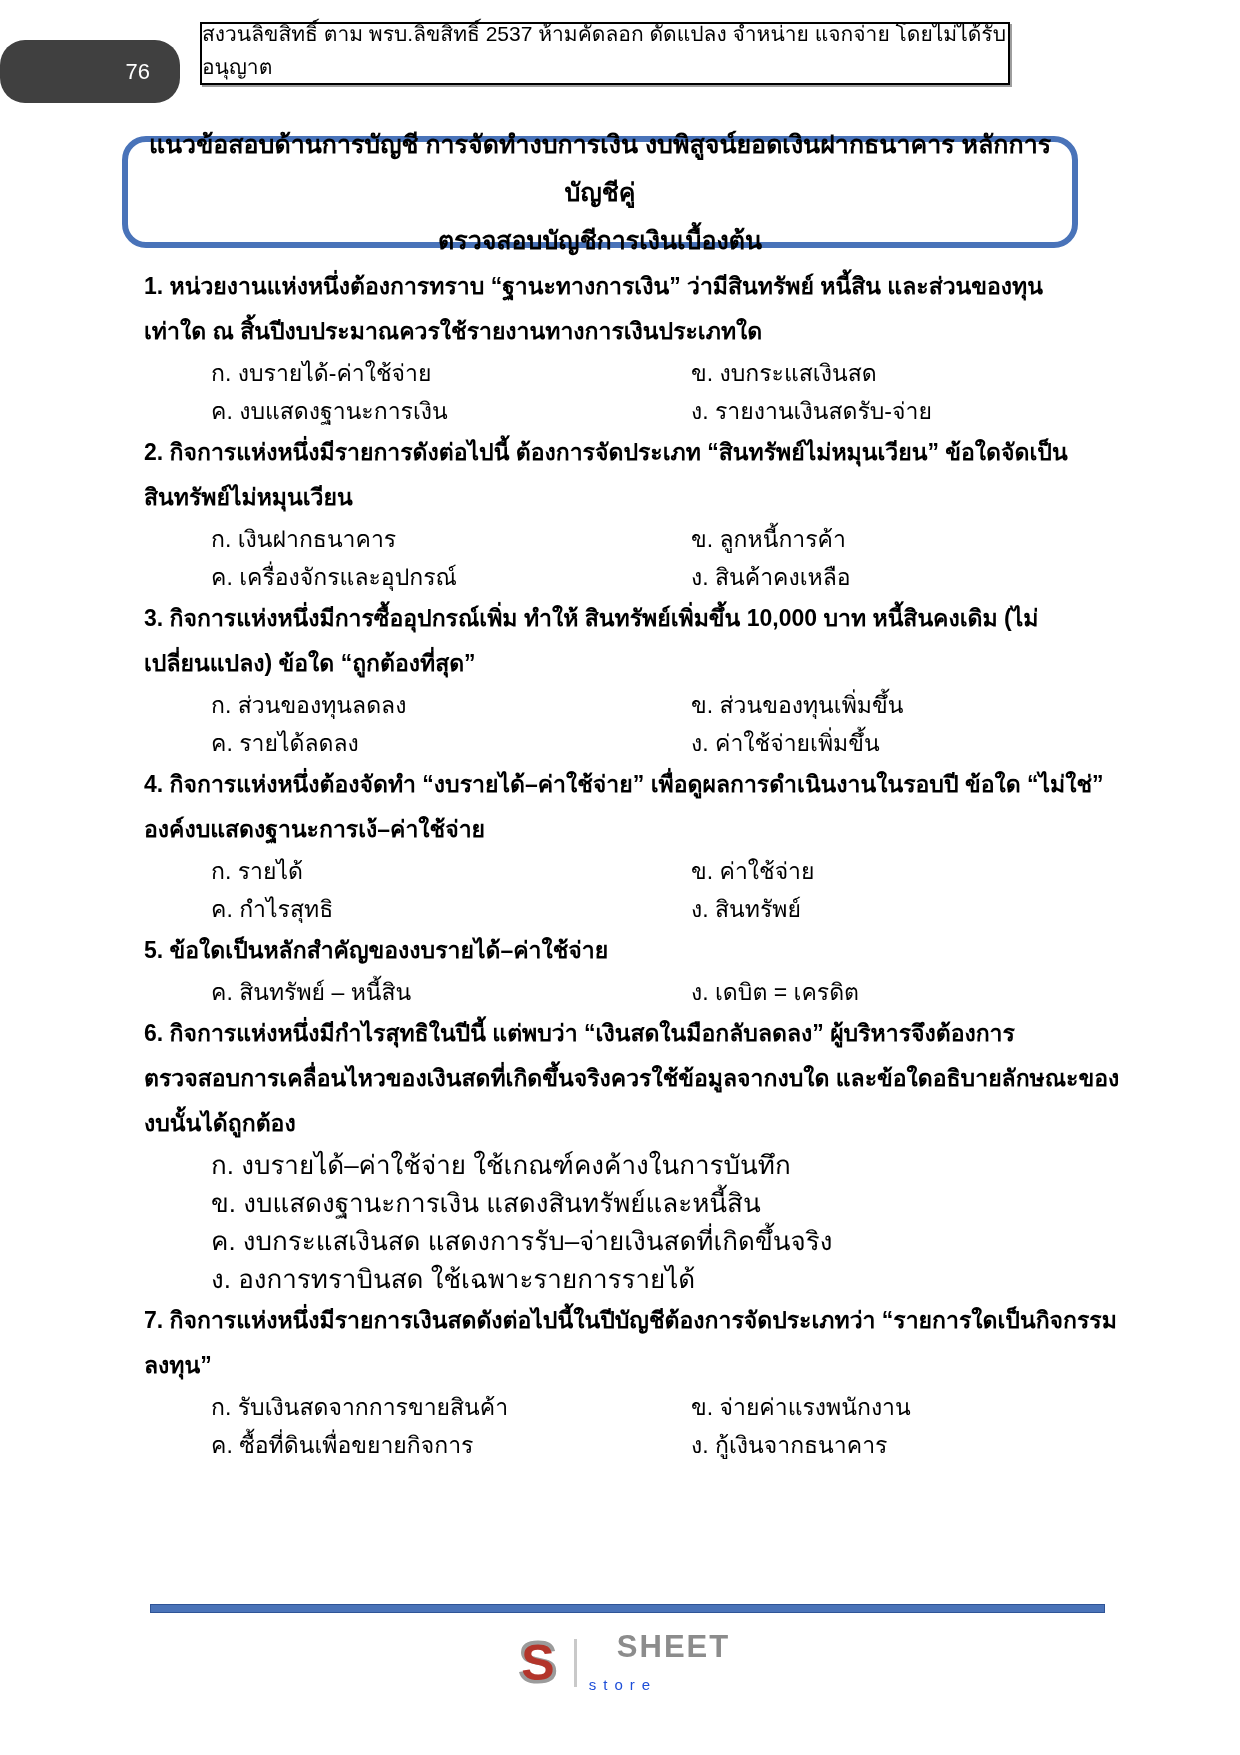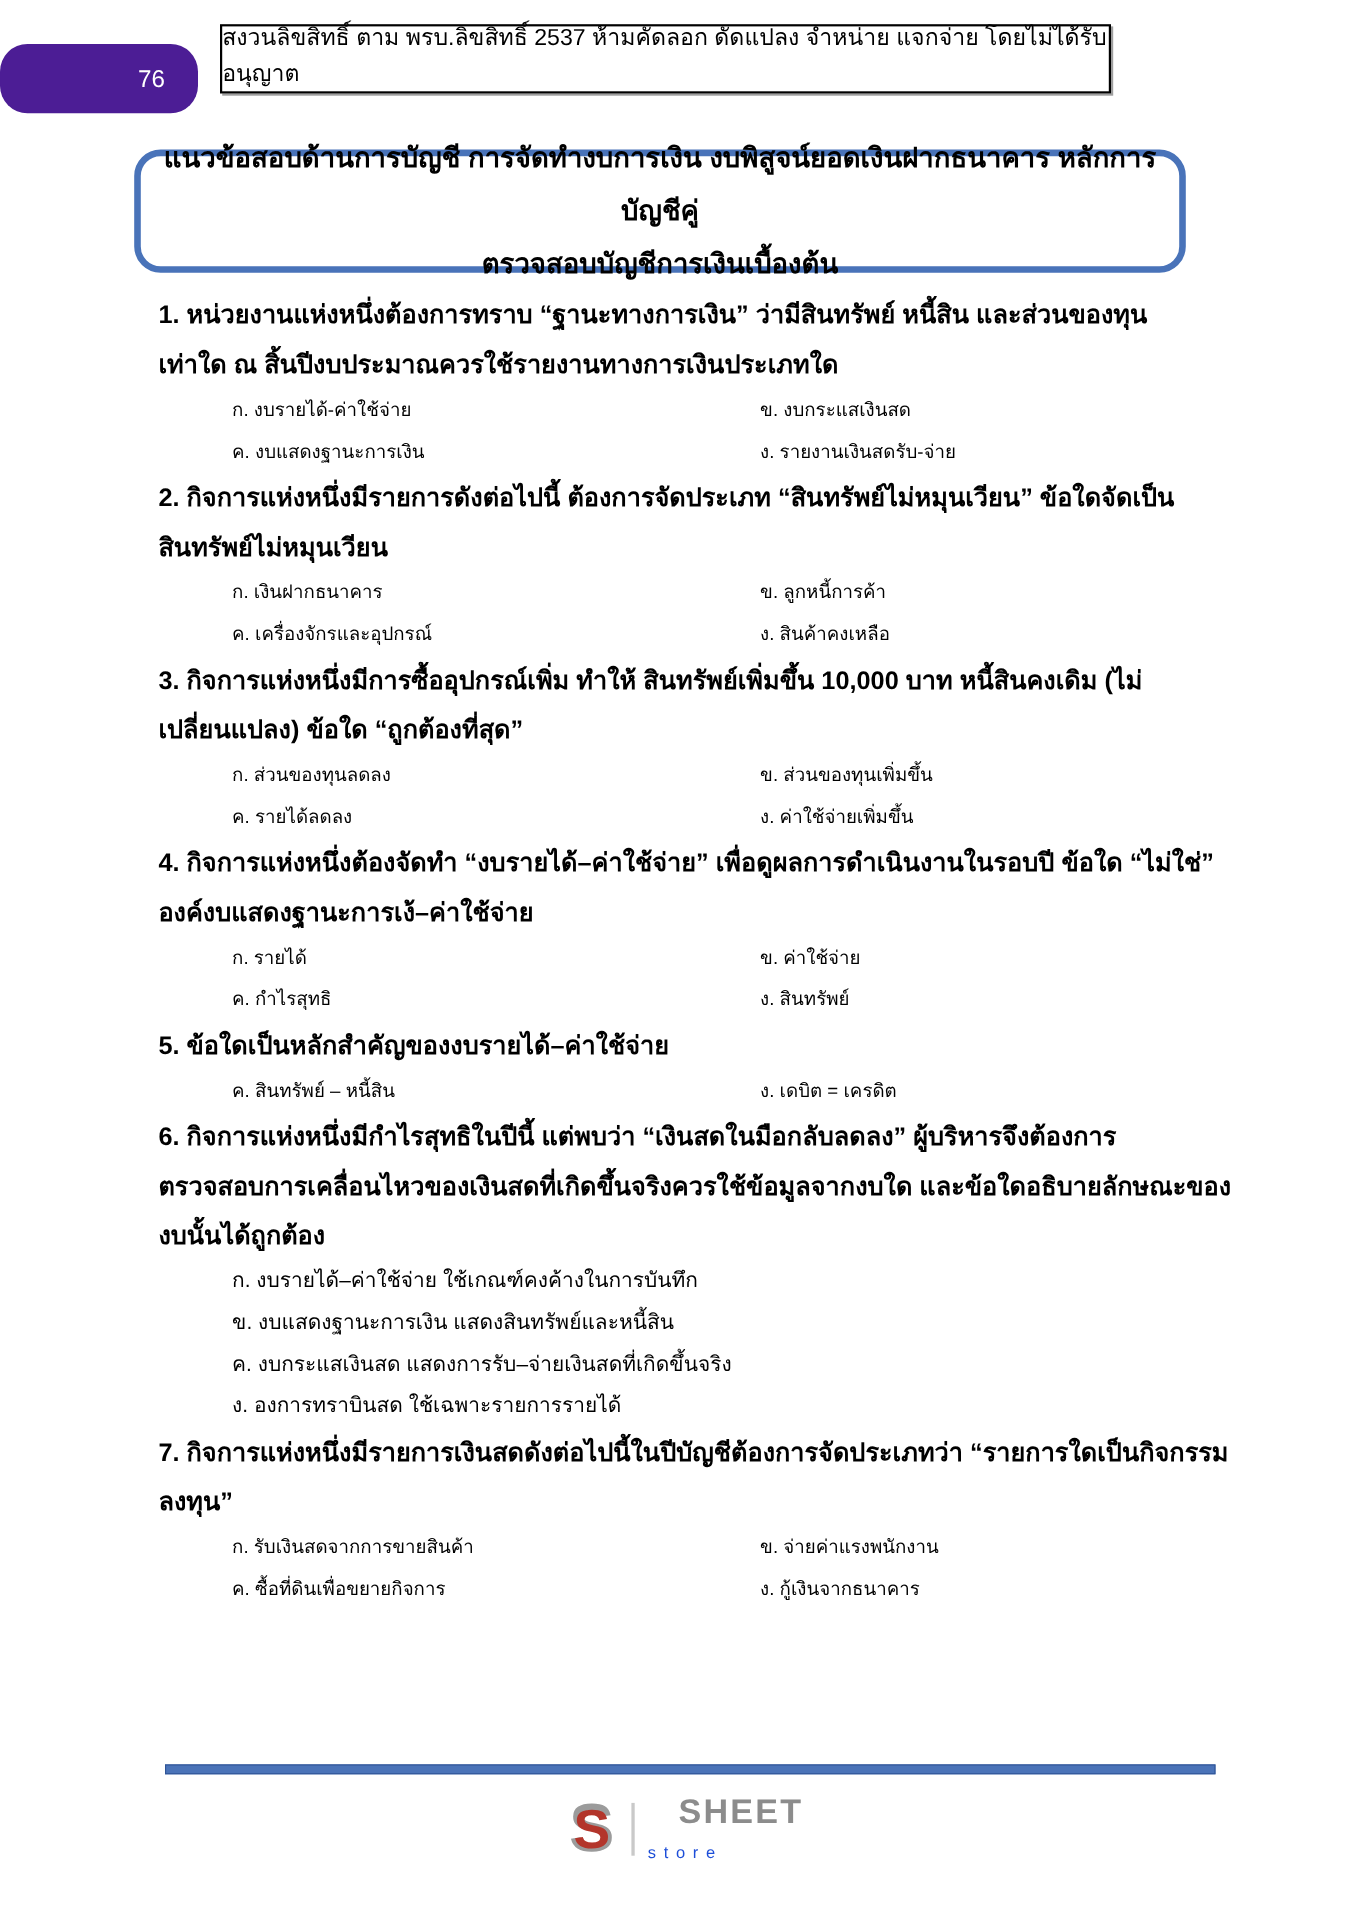--- a/index.html
+++ b/index.html
@@ -2,21 +2,21 @@
 <html><head>
 <meta charset="utf-8">
 <style>
   html,body{margin:0;padding:0;}
   body{
     width:1240px;height:1755px;position:relative;background:#ffffff;
     font-family:"Liberation Sans",sans-serif;color:#000;overflow:hidden;
   }
   
   .page-num-box{
-    position:absolute;left:0;top:40px;width:180px;height:63px;background:#4c1d95;
+    position:absolute;left:0;top:40px;width:180px;height:63px;background:#404040;
     display:flex;align-items:center;justify-content:flex-end;padding-right:30px;
     box-sizing:border-box;color:#fff;font-size:22px;border-radius:25px;
   }
   .copyright-box{
     position:absolute;left:200px;top:22px;width:810px;height:63px;
     border:2px solid #000;box-sizing:border-box;background:#fff;
     display:flex;align-items:flex-end;justify-content:center;
     font-size:21px;box-shadow:2px 2px 0 rgba(40,40,40,.45);
   }
   
@@ -28,25 +28,25 @@
     background:#fff;
   }
   
   .content{
     position:absolute;left:144px;top:264px;width:990px;
   }
   .q-line{
     font-weight:bold;font-size:23px;line-height:45px;white-space:nowrap;
   }
   .opt-row{
-    display:flex;font-size:17px;line-height:38px;font-weight:normal;
+    display:flex;font-size:23px;line-height:38px;font-weight:normal;
   }
   .opt-col1{margin-left:67px;width:480px;flex:0 0 480px;white-space:nowrap;}
   .opt-col2{white-space:nowrap;}
-  .opt-stacked{margin-left:67px;font-size:19px;line-height:38px;white-space:nowrap;}
+  .opt-stacked{margin-left:67px;font-size:26px;line-height:38px;white-space:nowrap;}
   
   .footer-divider{
     position:absolute;left:150px;top:1604px;width:955px;height:9px;
     background:#4a73b8;border:1px solid #2f5496;box-sizing:border-box;
   }
   .logo{
     position:absolute;left:0;top:1628px;width:1240px;height:70px;
     display:flex;align-items:center;justify-content:center;
   }
   .logo-inner{display:flex;align-items:center;}

